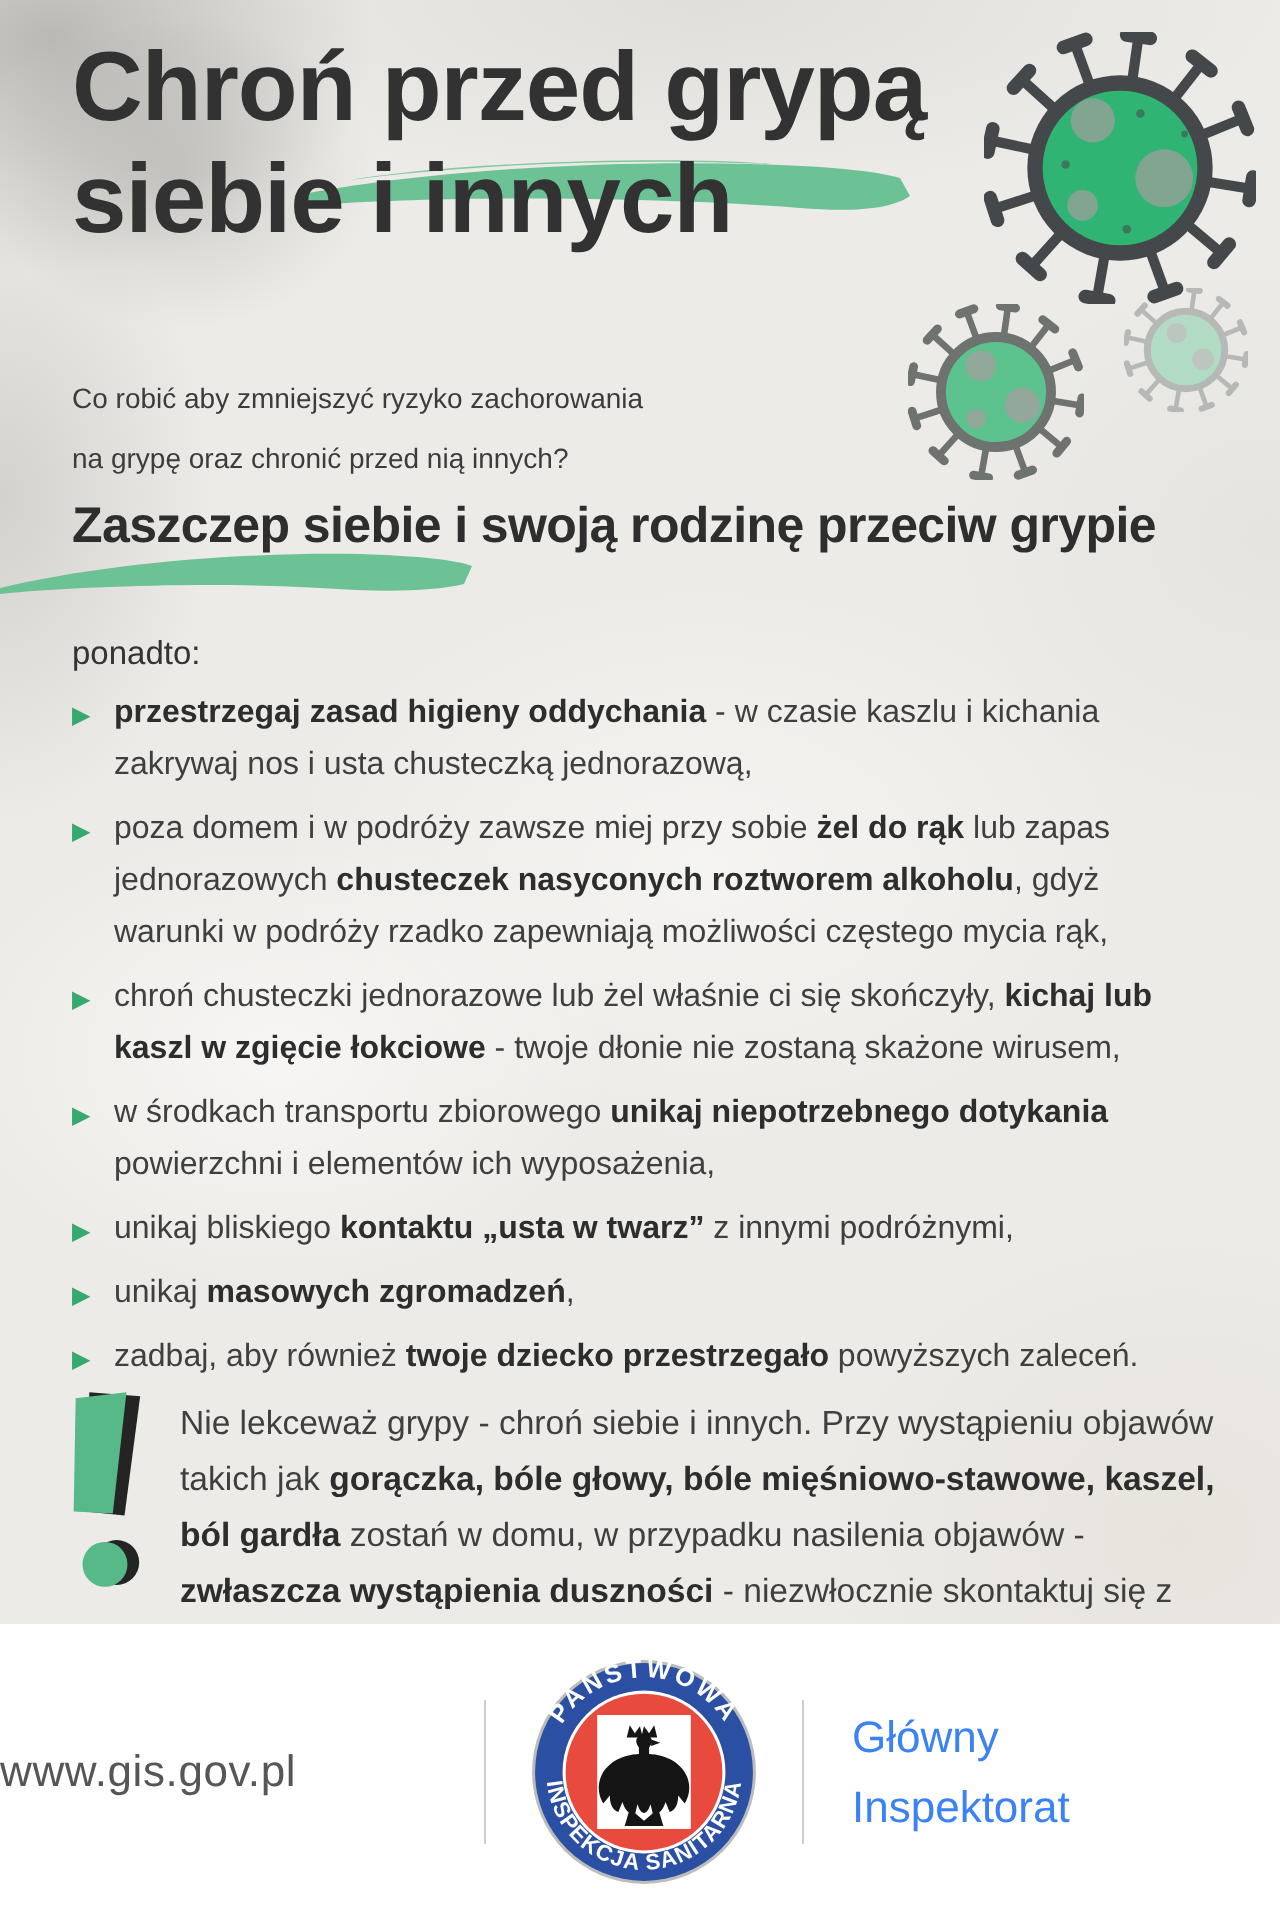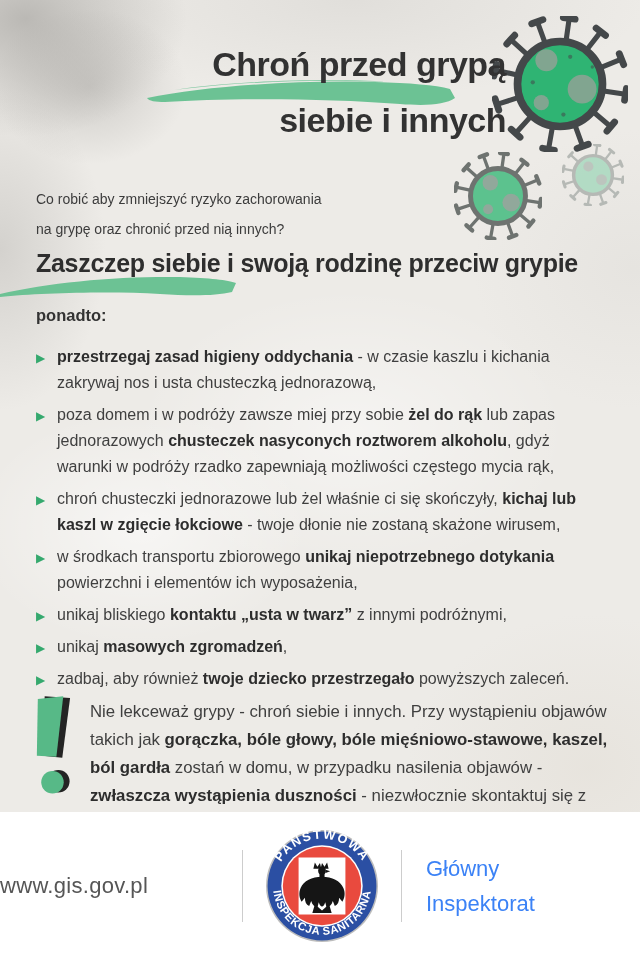--- a/index.html
+++ b/index.html
@@ -12,34 +12,34 @@
       radial-gradient(ellipse 150px 120px at 14% 9%, rgba(150,148,144,.35), transparent 65%),
       radial-gradient(ellipse 170px 260px at 0% 26%, rgba(160,158,154,.33), transparent 62%),
       radial-gradient(ellipse 420px 140px at 55% 0%, rgba(196,194,190,.30), transparent 70%),
       radial-gradient(ellipse 230px 200px at 99% 28%, rgba(205,203,198,.22), transparent 70%),
       radial-gradient(ellipse 260px 220px at 92% 80%, rgba(218,211,199,.30), transparent 70%),
       radial-gradient(ellipse 240px 170px at 22% 55%, rgba(255,255,255,.55), transparent 70%),
       radial-gradient(ellipse 300px 200px at 55% 45%, rgba(255,255,255,.45), transparent 72%);
   }
   .abs{position:absolute;}
   .title{
-    left:36px;top:36px;width:470px;
-    font-size:34px;line-height:56px;font-weight:bold;letter-spacing:-.5px;
-    color:#323232;z-index:3;text-align:right;
+    left:36px;top:16px;width:470px;
+    font-size:49px;line-height:56px;font-weight:bold;letter-spacing:-.5px;
+    color:#323232;z-index:3;
   }
   .subtitle{
     left:36px;top:184px;width:480px;
     font-size:14px;line-height:30px;color:#3c3c3c;z-index:3;
   }
   .vax{
     left:36px;top:248px;width:580px;
     font-size:25px;line-height:30px;font-weight:bold;color:#2e2e2e;letter-spacing:-.3px;z-index:3;
   }
   .swoosh{z-index:1;}
-  .intro{left:36px;top:306px;font-size:16.5px;font-weight:bold;color:#333;}
+  .intro{left:36px;top:318px;font-size:16.5px;font-weight:normal;color:#333;}
   .list{left:36px;top:344px;width:570px;margin:0;padding:0;list-style:none;}
   .list li{display:flex;gap:9px;margin:0 0 6px 0;font-size:16px;line-height:26px;color:#3f3f3f;}
   .list li b, .warn b{color:#2d2d2d;}
   .tri{flex:0 0 12px;color:#35a96e;font-size:12px;line-height:26px;transform:translateY(.5px);}
   .warn-wrap{left:30px;top:694px;width:580px;display:flex;gap:15px;}
   .warn{font-size:16.8px;line-height:28px;color:#3f3f3f;width:532px;padding-top:4px;}
   .footer{
     position:absolute;left:0;top:812px;width:640px;height:148px;background:#ffffff;
     display:flex;align-items:center;z-index:4;
   }

